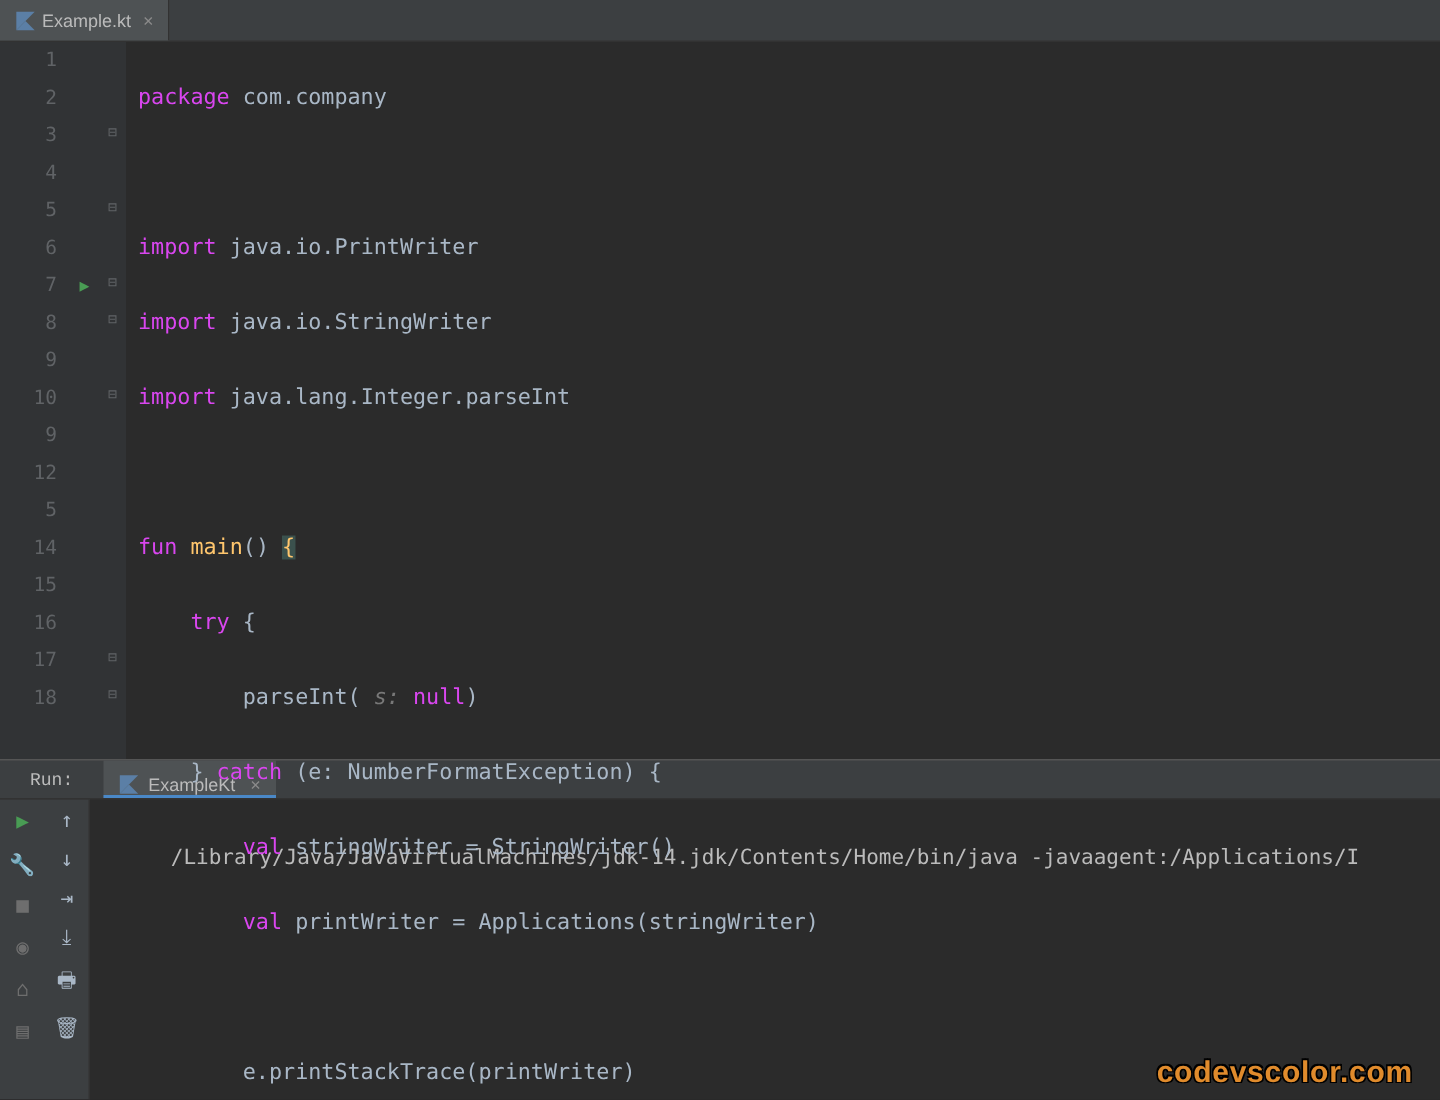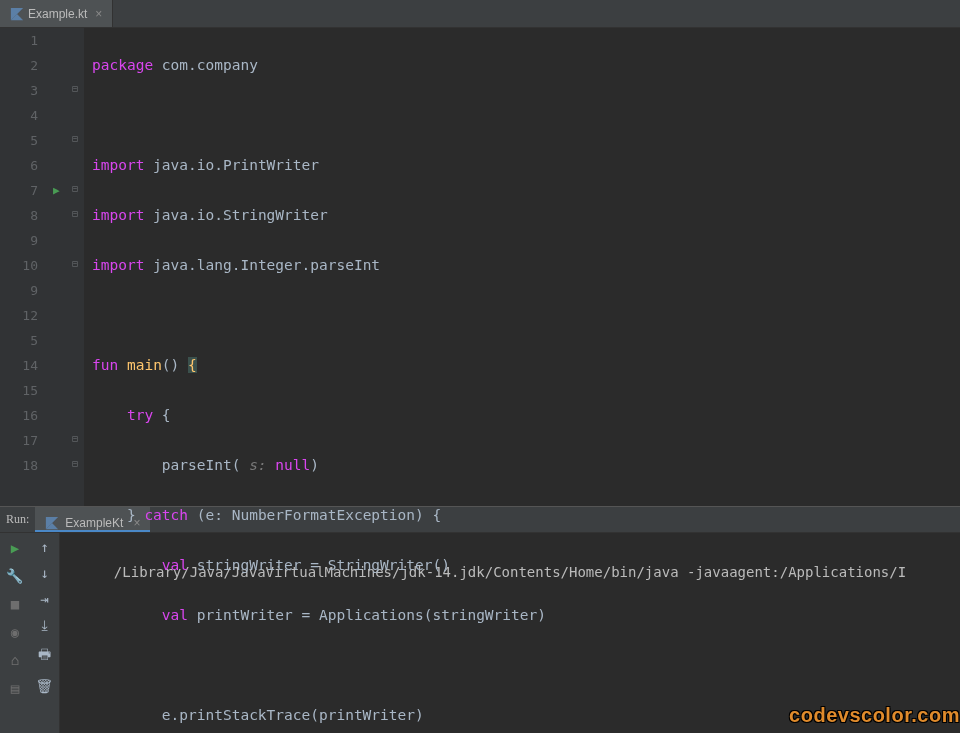--- a/index.html
+++ b/index.html
@@ -94,23 +94,23 @@
   .run-panel-header {
     height: 27px;
     background: #3c3f41;
     display: flex;
     align-items: center;
     border-top: 1px solid #555555;
     border-bottom: 1px solid #323232;
   }
   .run-label {
     color: #bbbbbb;
-    font-family: Liberation Serif, serif;
-    font-size: 12px;
-    padding: 0 6px;
+    font-family: Liberation Mono, monospace;
+    font-size: 12px;
+    padding: 0 20px;
   }
   .run-tab {
     display: flex;
     align-items: flex-end;
     padding: 0 10px;
     height: 100%;
     background: #4e5254;
     gap: 6px;
     font-family: -apple-system, "Segoe UI", sans-serif;
     font-size: 12px;
@@ -155,21 +155,21 @@
     padding: 6px 10px;
     font-size: 14px;
     line-height: 22px;
     white-space: pre;
     color: #bbbbbb;
     text-align: center;
   }
   .console .link-gray { color: #808080; text-decoration: underline; }
   .watermark {
     position: absolute;
-    right: 0;
+    right: 18px;
     bottom: 6px;
     font-family: Arial, sans-serif;
     font-weight: bold;
     font-size: 20px;
     color: #e08b2c;
     text-shadow: 1px 1px 0 #000, -1px -1px 0 #000, 1px -1px 0 #000, -1px 1px 0 #000;
     letter-spacing: 0.5px;
   }
 </style>
 </head>

